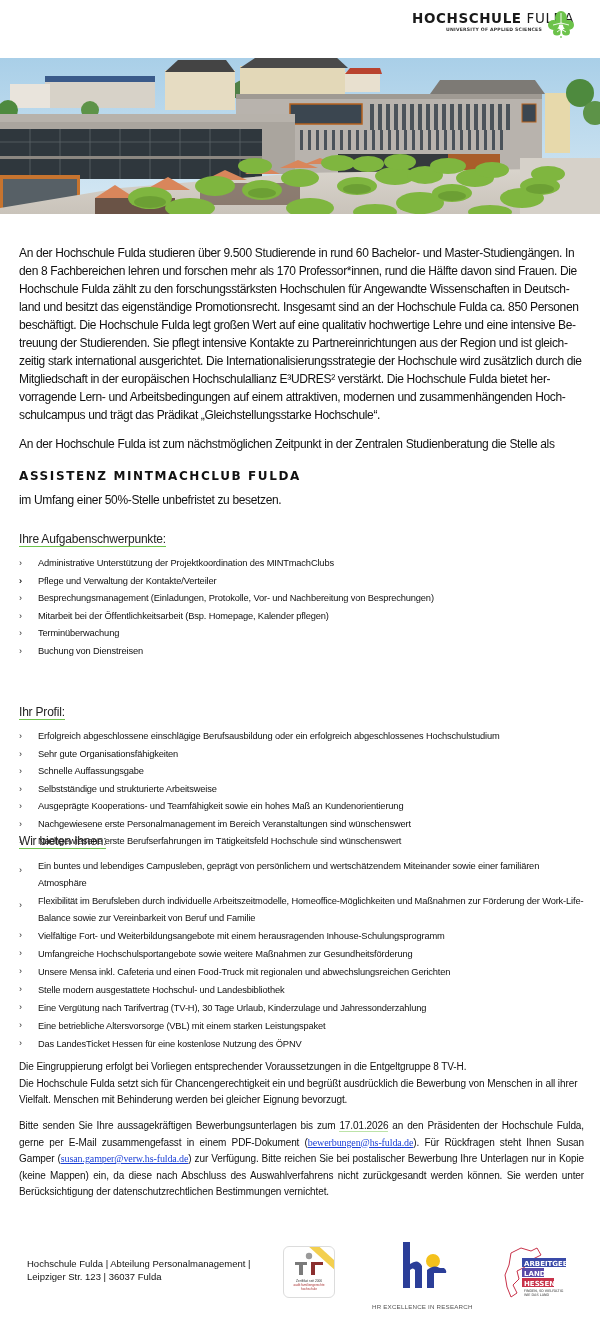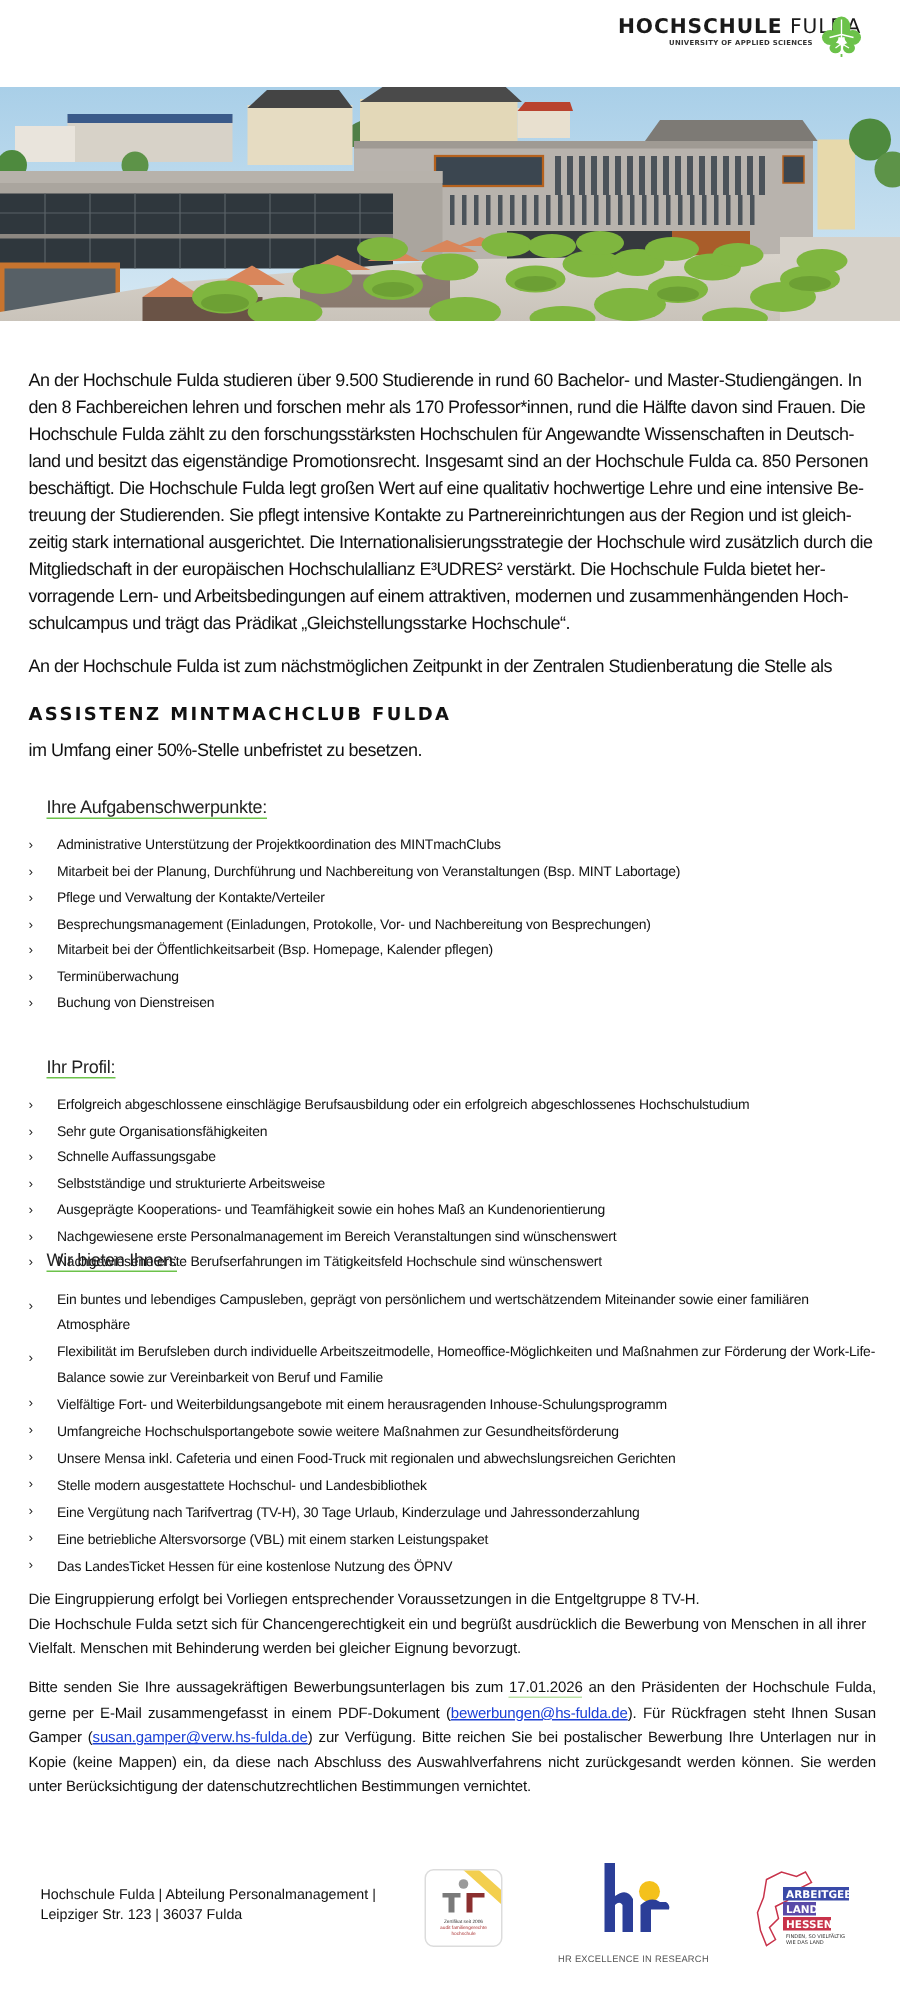--- a/index.html
+++ b/index.html
@@ -49,21 +49,21 @@
   .job-title {
     font-family: "DejaVu Sans", sans-serif;
     font-weight: 700; font-size: 12px; letter-spacing: 1.6px; color: #111;
     margin-top: 10px; line-height: 24px;
   }
   .job-sub { font-size: 12px; letter-spacing: -0.35px; margin-top: 4px; line-height: 16px; }
 
   .section-title {
     display: inline-block;
     font-size: 12px; letter-spacing: -0.2px; color: #222;
-    border-bottom: 1.5px solid #6cc24a; line-height: 14px; padding-bottom: 0px; margin-left: 12px;
+    border-bottom: 1.5px solid #6cc24a; line-height: 14px; padding-bottom: 0px;
   }
   ul.items { list-style: none; margin-top: 8px; }
   ul.items li {
     position: relative; padding-left: 19px;
     font-size: 9.3px; line-height: 17.5px; letter-spacing: -0.15px; color: #111;
   }
   ul.items li .bullet {
     position: absolute; left: 0; top: 0; font-size: 9px; color: #222;
   }
   ul.items.offers li { line-height: 17px; padding-top: 1px; }
@@ -73,21 +73,21 @@
   .sec2 { position: absolute; left: 19px; top: 702px; width: 570px; }
   .sec3 { position: absolute; left: 19px; top: 831px; width: 570px; }
 
   .para-block {
     position: absolute; left: 19px; width: 565px;
     font-size: 10px; line-height: 16.5px; color: #111; letter-spacing: -0.1px;
   }
   .p-eingr { top: 1059px; }
   .p-apply { top: 1118px; text-align: justify; line-height: 16.5px; }
   .p-apply .date { border-bottom: 1px solid #bde3a8; }
-  .p-apply a { color: #1a3fd6; text-decoration: underline; }
+  .p-apply a { color: #1a3fd6; text-decoration: underline; font-family: Liberation Serif, serif; }
 
   .footer-addr {
     position: absolute; left: 27px; top: 1257px;
     font-size: 9.5px; line-height: 13px; color: #111;
   }
   .cert-logo {
     position: absolute; left: 283px; top: 1246px; width: 52px; height: 52px;
     border: 1px solid #dcdcdc; border-radius: 6px; background: #fff; overflow: hidden;
   }
   .cert-logo .ribbon {
@@ -300,21 +300,21 @@
     <p>An der Hochschule Fulda ist zum nächstmöglichen Zeitpunkt in der Zentralen Studienberatung die Stelle als</p>
   </div>
   <h1 class="job-title">ASSISTENZ MINTMACHCLUB FULDA</h1>
   <div class="job-sub">im Umfang einer 50%-Stelle unbefristet zu besetzen.</div>
 </div>
 
 <div class="sec1">
   <div class="section-title">Ihre Aufgabenschwerpunkte:</div>
   <ul class="items">
       <li><span class="bullet">›</span><span>Administrative Unterstützung der Projektkoordination des MINTmachClubs</span></li>
-      <li><span class="bullet">›</span><span>Mitarbeit bei der Planung, Durchführung und Nachbereitung von Veranstaltungen (Bsp. MINT Labortage)</span></li>
+      <li><span class="bullet">›</span></li>
       <li><span class="bullet">›</span><span>Pflege und Verwaltung der Kontakte/Verteiler</span></li>
       <li><span class="bullet">›</span><span>Besprechungsmanagement (Einladungen, Protokolle, Vor- und Nachbereitung von Besprechungen)</span></li>
       <li><span class="bullet">›</span><span>Mitarbeit bei der Öffentlichkeitsarbeit (Bsp. Homepage, Kalender pflegen)</span></li>
       <li><span class="bullet">›</span><span>Terminüberwachung</span></li>
       <li><span class="bullet">›</span><span>Buchung von Dienstreisen</span></li>
     </ul>
 </div>
 
 <div class="sec2">
   <div class="section-title">Ihr Profil:</div>

